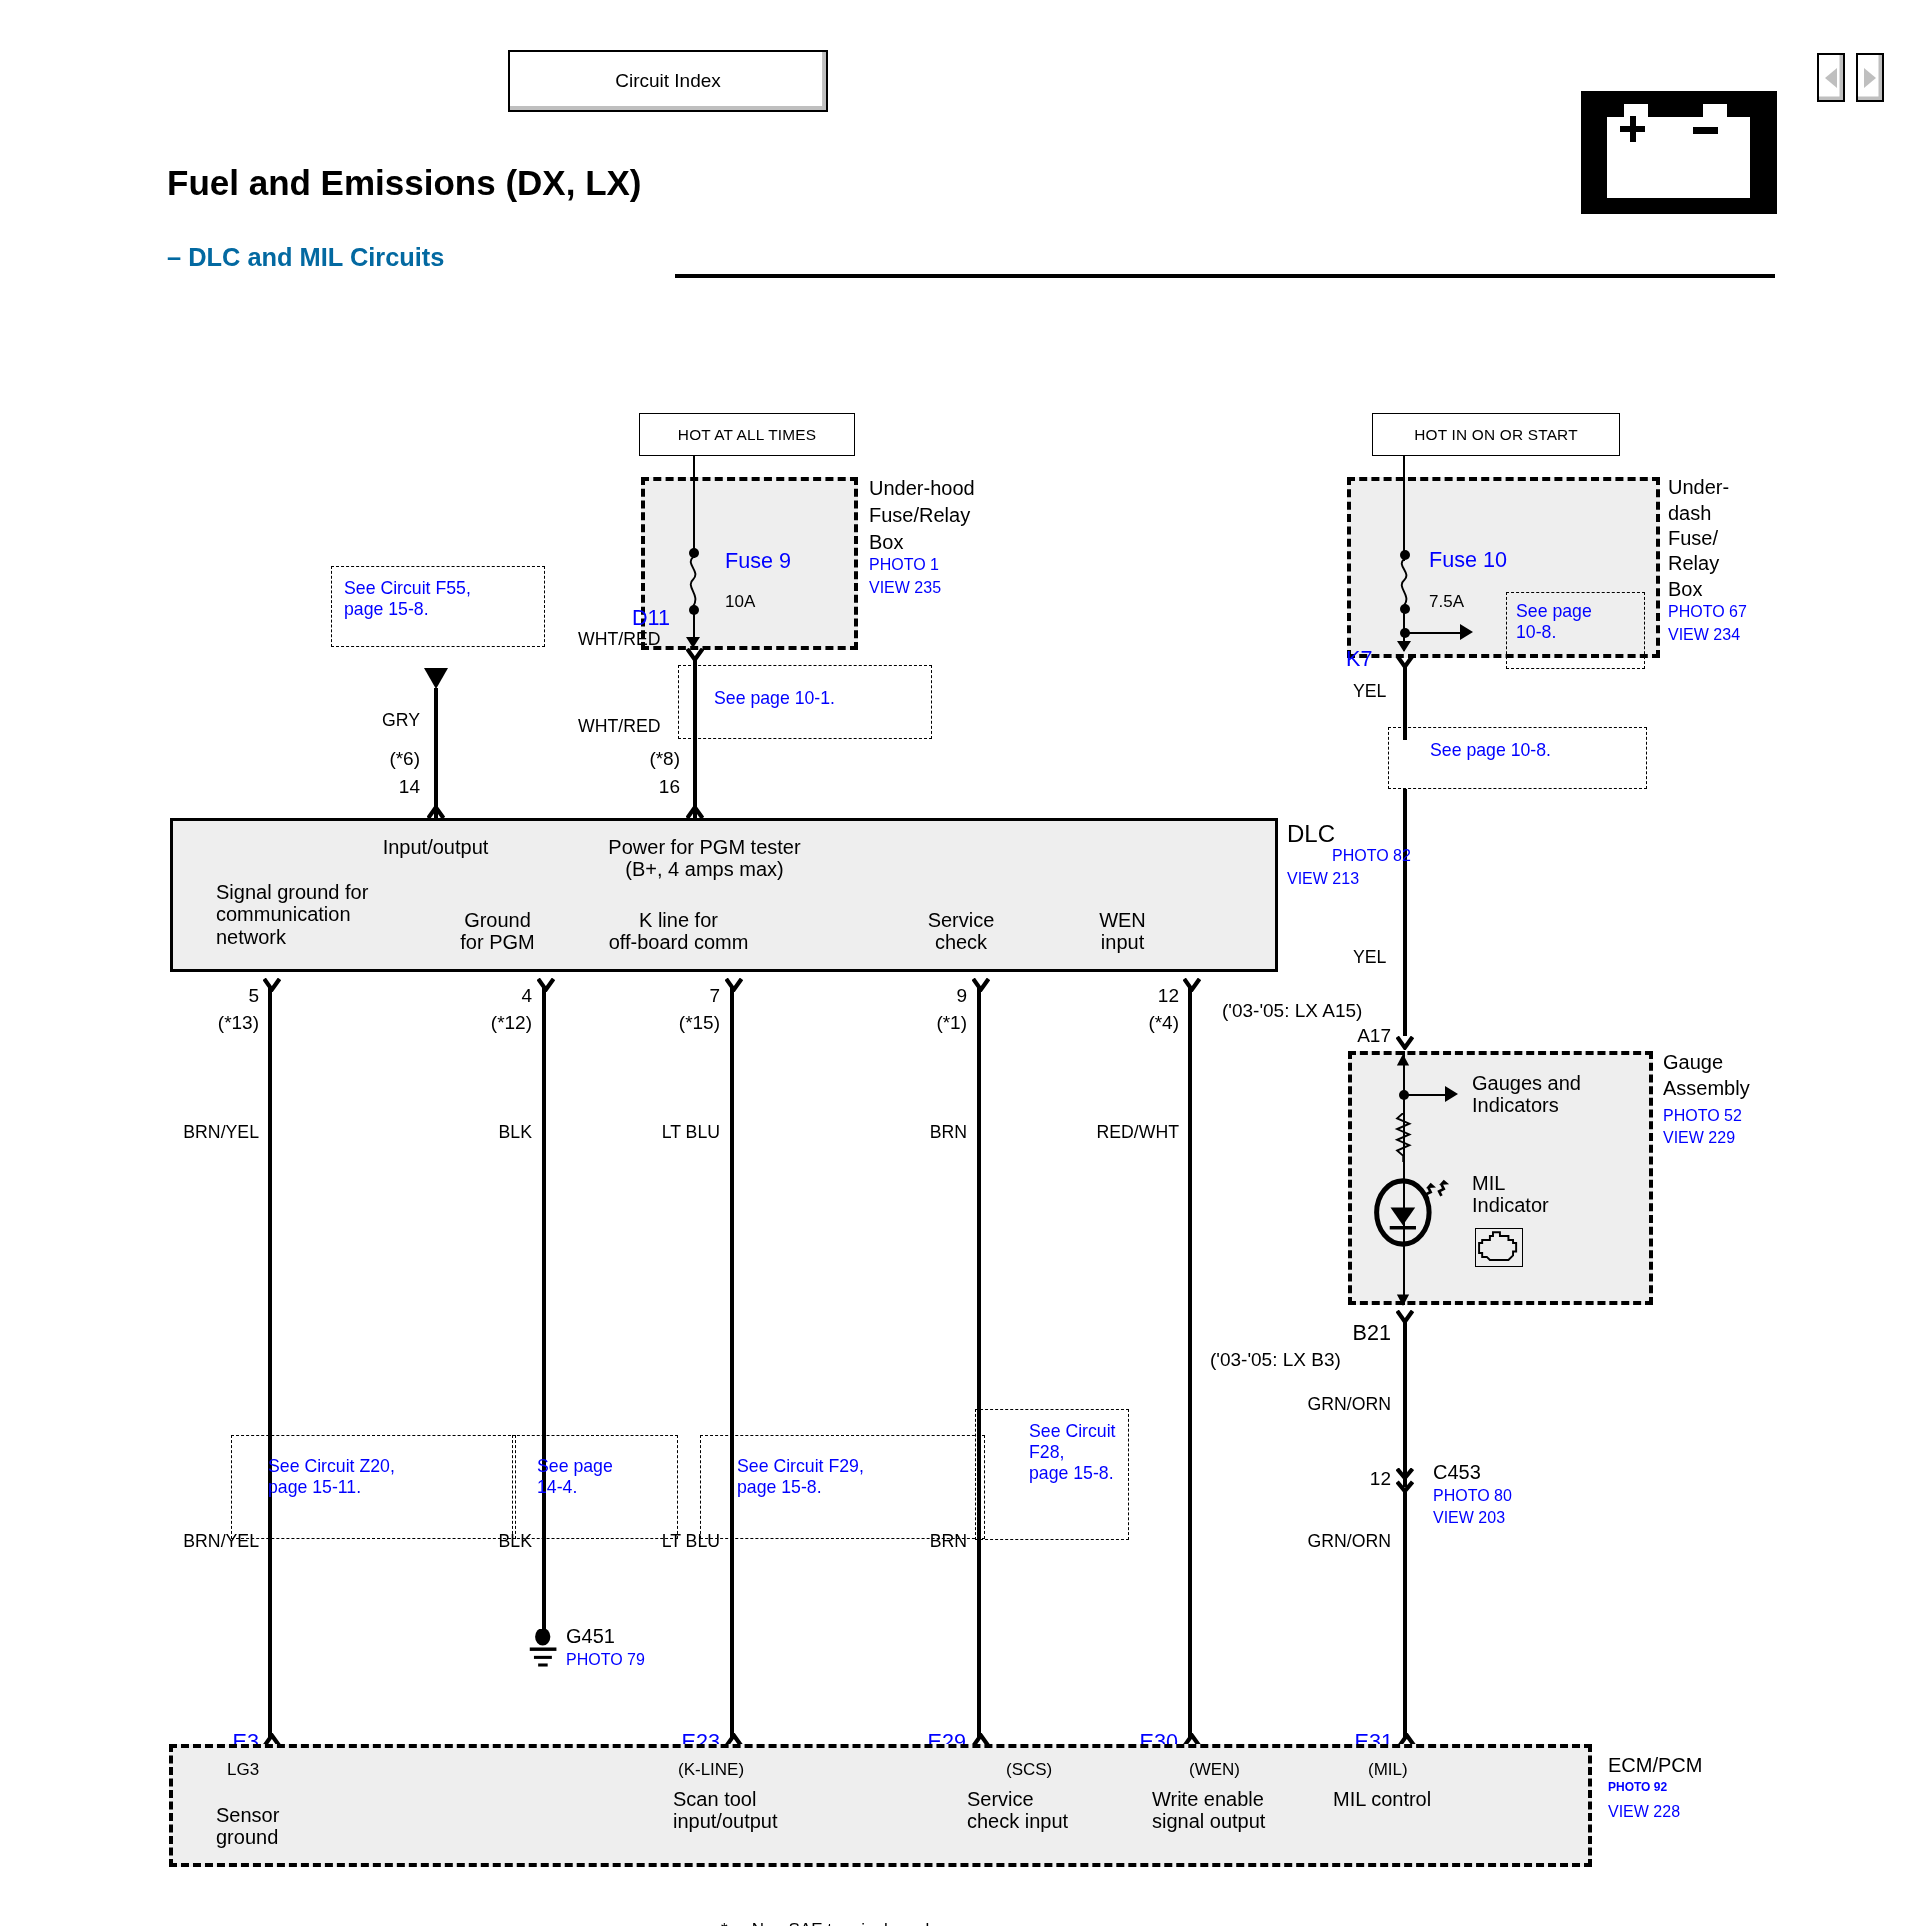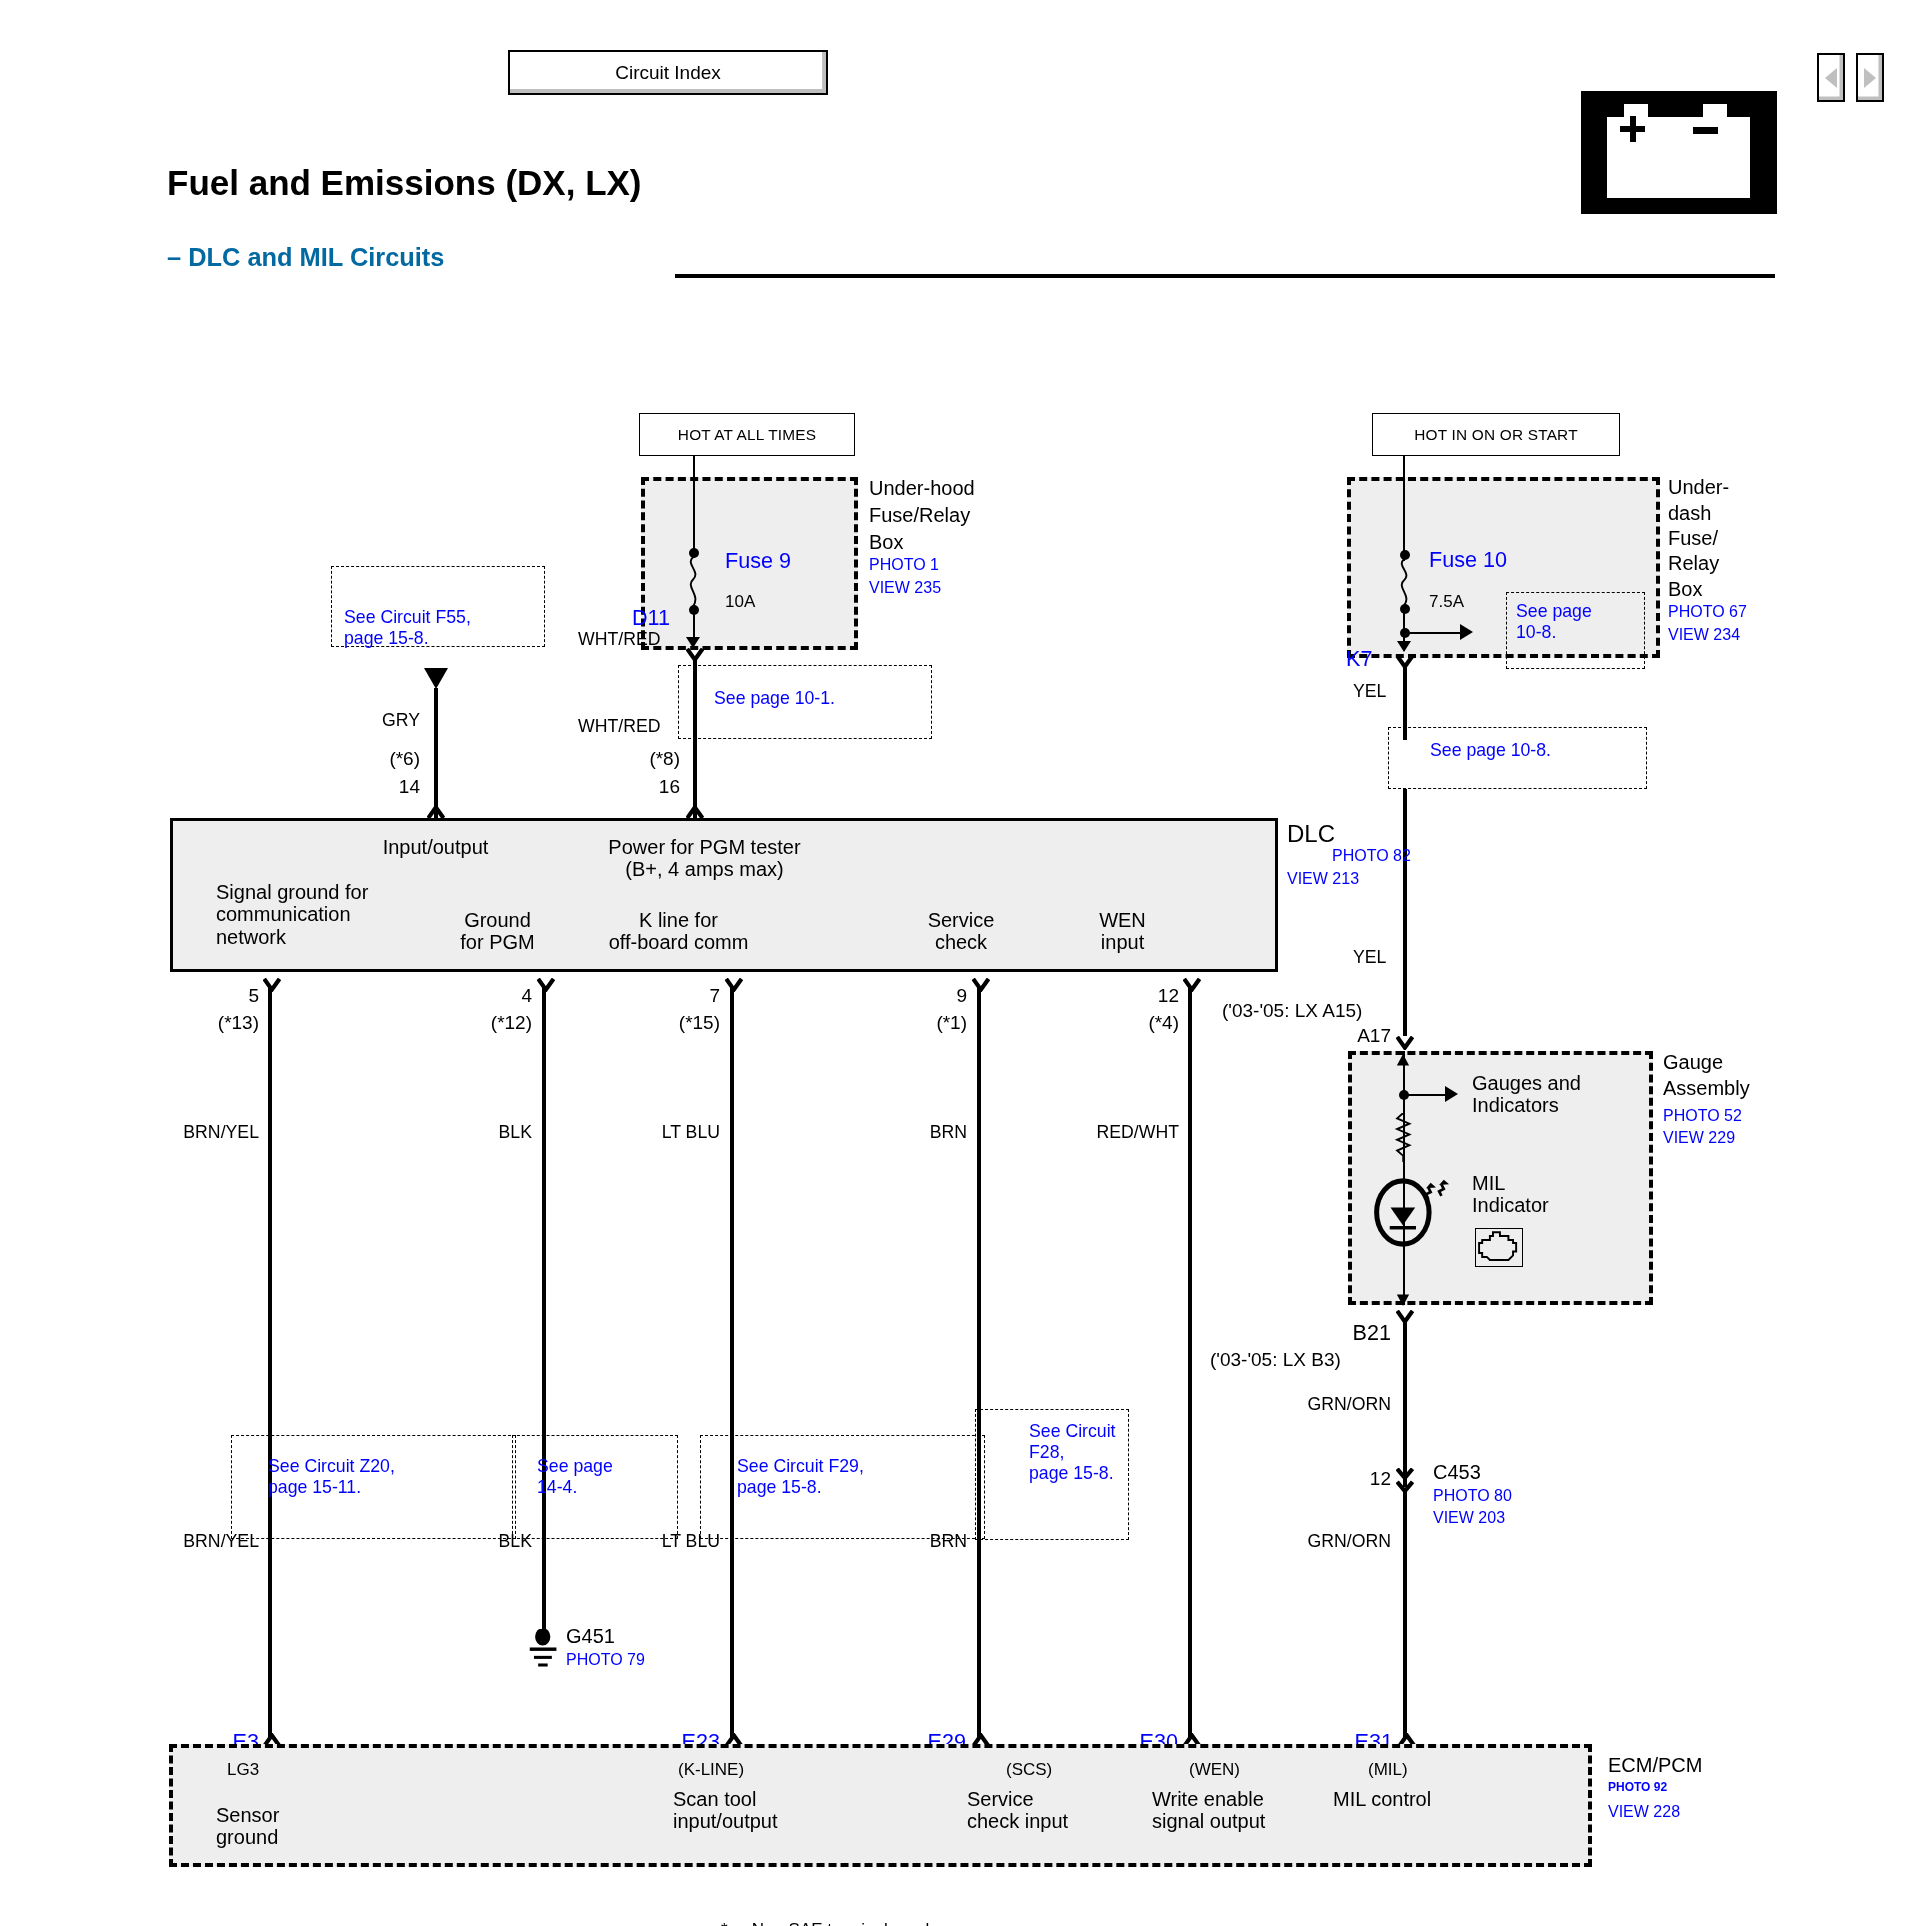--- a/index.html
+++ b/index.html
@@ -112,21 +112,21 @@
 
   
   .footnote { position:absolute; font-size:17px; color:#000; white-space:pre; line-height:1.25; }
 </style>
 </head>
 <body>
 
 <div id="page">
 
 
-  <div class="btn" style="left:508px; top:50px; width:320px; height:45px;">
+  <div class="btn" style="left:508px; top:50px; width:320px; height:62px;">
     <span>Circuit Index</span>
   </div>
 
   <div class="navbtn" style="left:1817px; top:53px; width:28px; height:49px;">
     <span class="tri-l"></span>
   </div>
   <div class="navbtn" style="left:1856px; top:53px; width:28px; height:49px;">
     <span class="tri-r"></span>
   </div>
 
@@ -190,21 +190,21 @@
   <div class="txt rt" style="left:578px; top:748px; width:102px; font-size:19px;">(*8)</div>
   <div class="txt rt" style="left:578px; top:776px; width:102px; font-size:19px;">16</div>
 
   <div class="cap" style="left:686px; top:805px;">
     <svg width="17.7" height="14" viewBox="0 0 46 36">
       <path d="M3 34 L23 6 L43 34" fill="none" stroke="#000" stroke-width="11"></path>
     </svg>
   </div>
 
   <div class="refbox" style="left:331px; top:566px; width:214px; height:81px;"></div>
-  <div class="refbox-lbl" style="left:344px; top:578px;margin-top:29px;">See Circuit F55,
+  <div class="refbox-lbl" style="left:344px; top:578px;">See Circuit F55,
 page 15-8.</div>
 
   <div class="bigtri-dn" style="left:424px; top:668px;"></div>
   <div class="wire" style="left:434px; top:688px; height:137px;"></div>
   <div class="txt rt" style="left:331px; top:711px; width:89px; font-size:17.7px;">GRY</div>
   <div class="txt rt" style="left:331px; top:748px; width:89px; font-size:19px;">(*6)</div>
   <div class="txt rt" style="left:331px; top:776px; width:89px; font-size:19px;">14</div>
   <div class="cap" style="left:427px; top:805px;">
     <svg width="17.7" height="14" viewBox="0 0 46 36">
       <path d="M3 34 L23 6 L43 34" fill="none" stroke="#000" stroke-width="11"></path>

